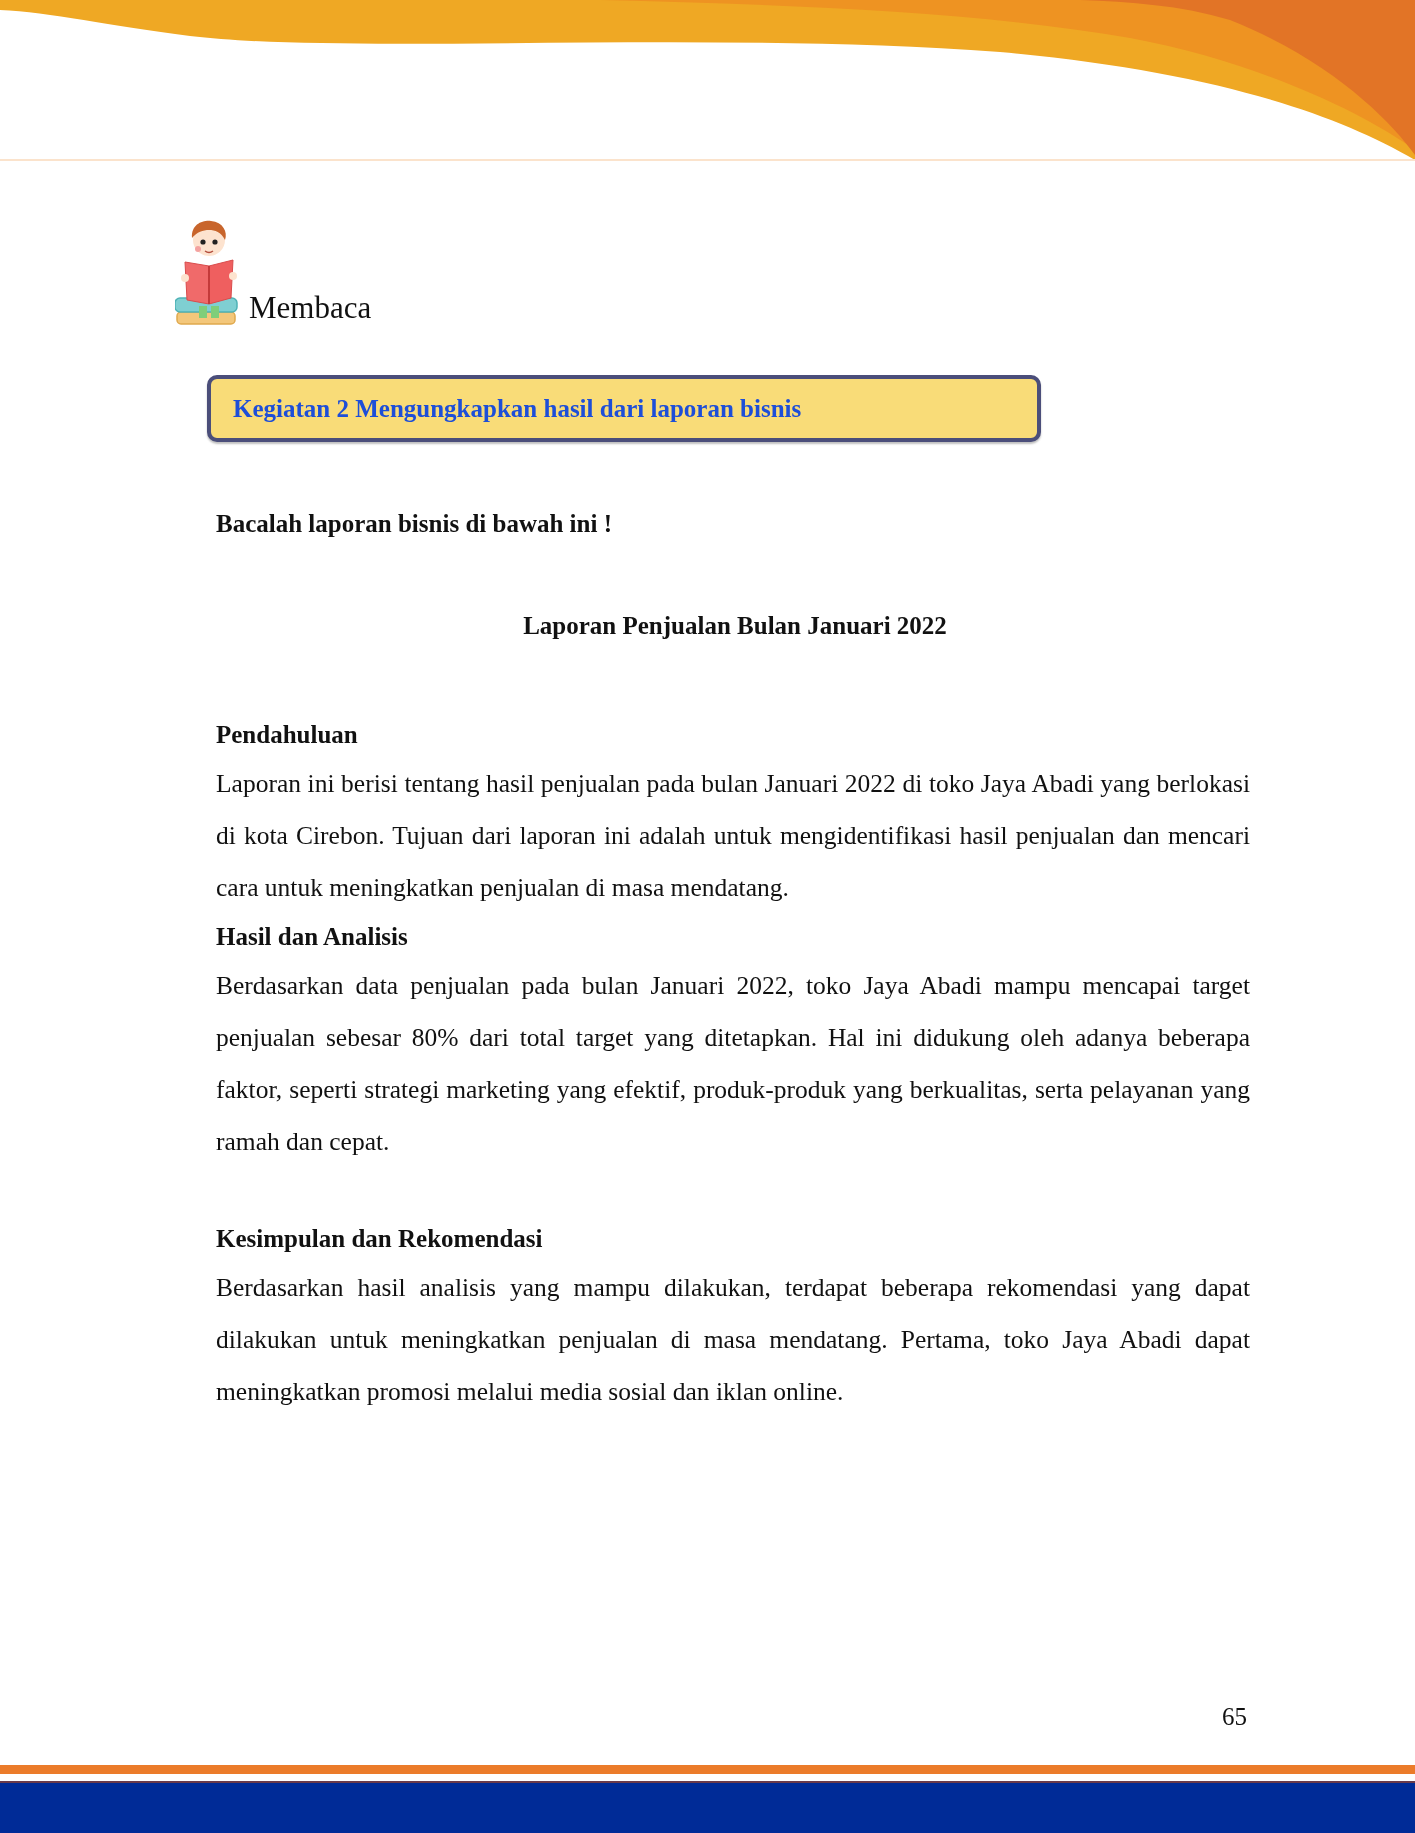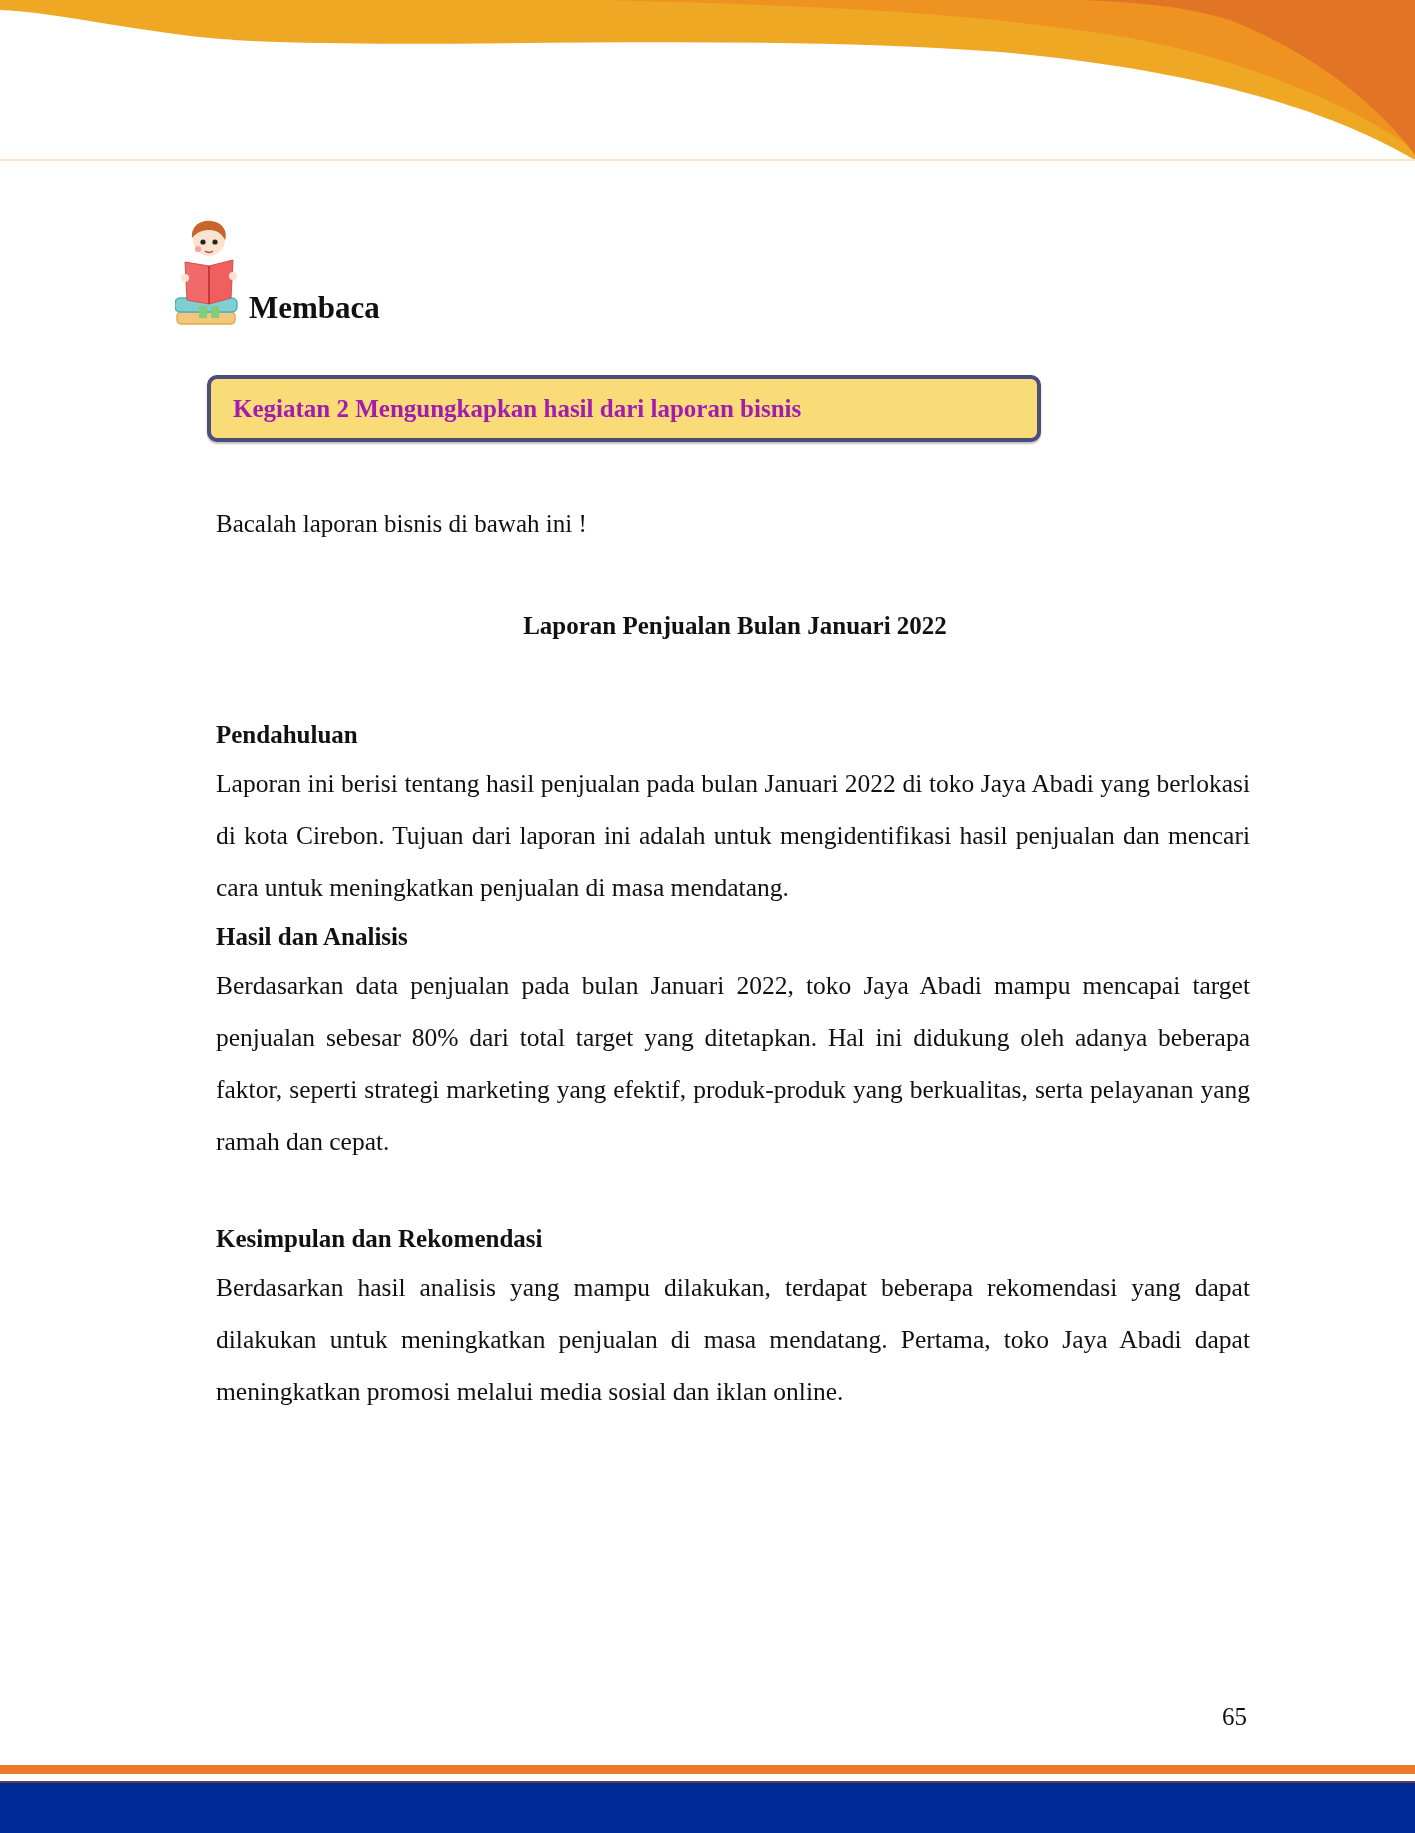--- a/index.html
+++ b/index.html
@@ -3,29 +3,29 @@
 <meta charset="utf-8">
 <style>
   html, body { margin: 0; padding: 0; background: #ffffff; }
   body { width: 1415px; height: 1833px; position: relative; overflow: hidden;
          font-family: "Liberation Serif", "DejaVu Serif", serif; color: #111; }
   .header-wave { position: absolute; left: 0; top: 0; width: 1415px; height: 165px; }
   .header-line { position: absolute; left: 0; top: 159px; width: 1415px; height: 2px; background: #fbe3cc; }
 
   .section-heading { position: absolute; left: 175px; top: 218px; display: flex; align-items: flex-end; }
   .reader-icon { width: 70px; height: 112px; }
-  .section-title { font-size: 31px; font-weight: bold; margin-left: 4px; margin-bottom: 4px; color: #111; }
+  .section-title { font-size: 31px; font-weight: normal; margin-left: 4px; margin-bottom: 4px; color: #111; }
 
   .activity-box { position: absolute; left: 207px; top: 375px; width: 834px; height: 67px;
                   background: #f9dc78; border: 4px solid #4b4e7a; border-radius: 10px;
                   box-sizing: border-box; box-shadow: 0 2px 2px rgba(0,0,0,0.25);
                   display: flex; align-items: center; padding-left: 22px; }
-  .activity-title { font-size: 25px; font-weight: bold; color: #a21caf; }
+  .activity-title { font-size: 25px; font-weight: bold; color: #1d4ed8; }
 
-  .instruction { position: absolute; left: 216px; top: 510px; font-size: 25px; font-weight: normal; }
+  .instruction { position: absolute; left: 216px; top: 510px; font-size: 25px; font-weight: bold; }
   .report-title { position: absolute; left: 0; width: 1470px; text-align: center; top: 612px; font-size: 25px; font-weight: bold; }
 
   .content { position: absolute; left: 216px; top: 712px; width: 1034px; font-size: 25.5px; line-height: 52px; }
   .content h3 { font-size: 25px; font-weight: bold; margin: 0; line-height: 46px; }
   .content p { margin: 0; text-align: justify; }
   .gap { height: 48px; }
 
   .page-number { position: absolute; left: 1222px; top: 1676px; font-size: 25px; color: #111; margin-top: 27px; }
 
   .footer-orange { position: absolute; left: 0; top: 1765px; width: 1415px; height: 9px; background: #eb7b2a; }

